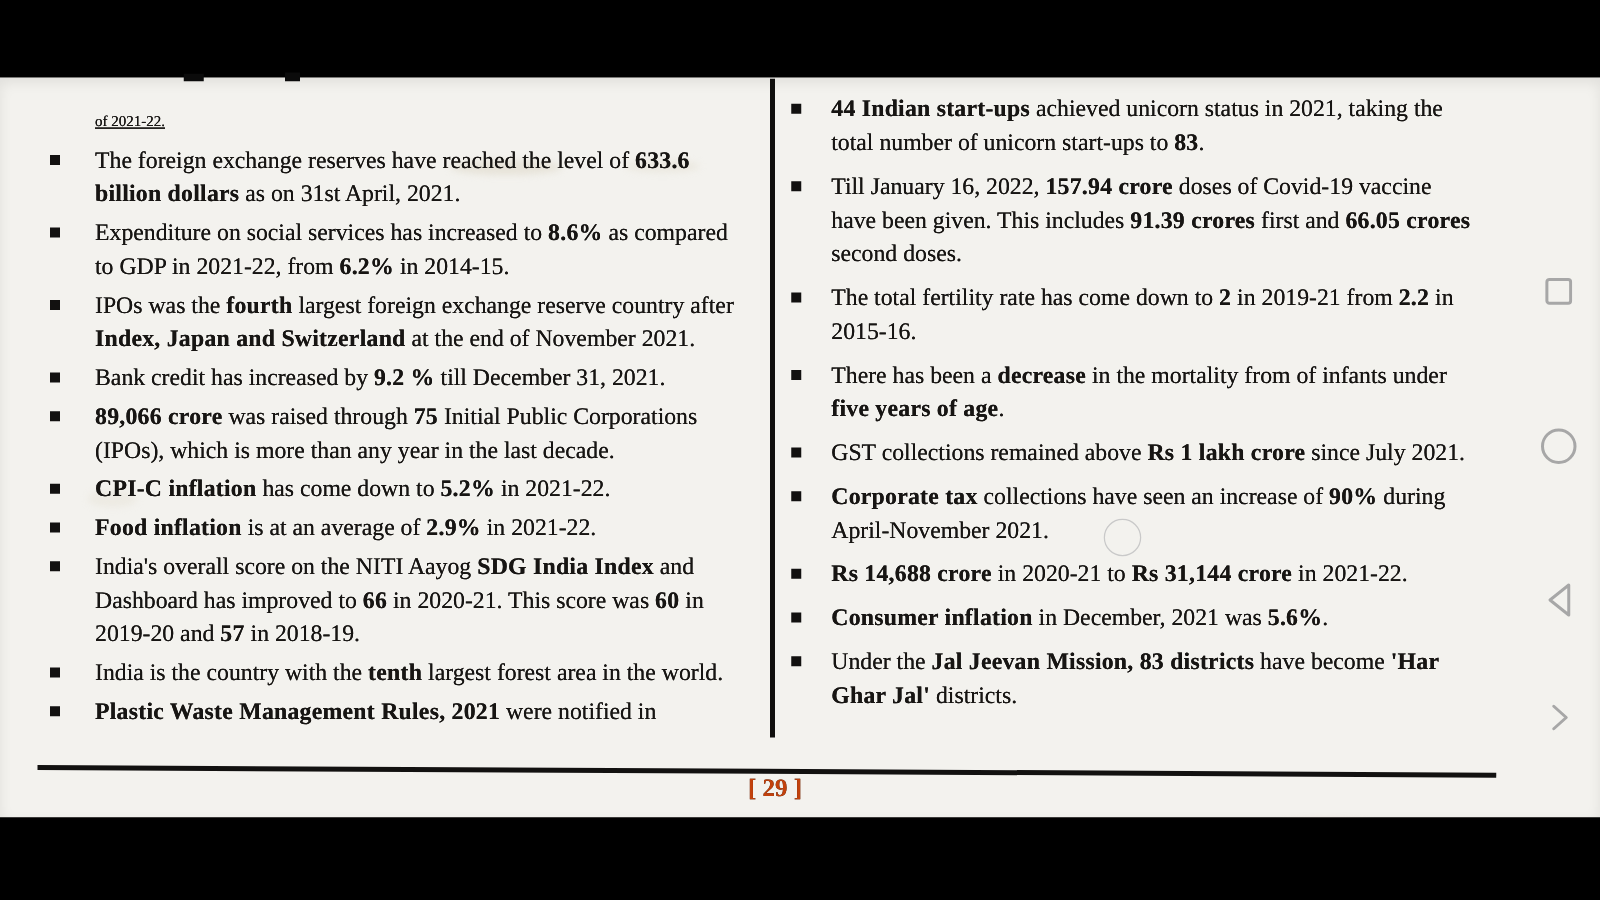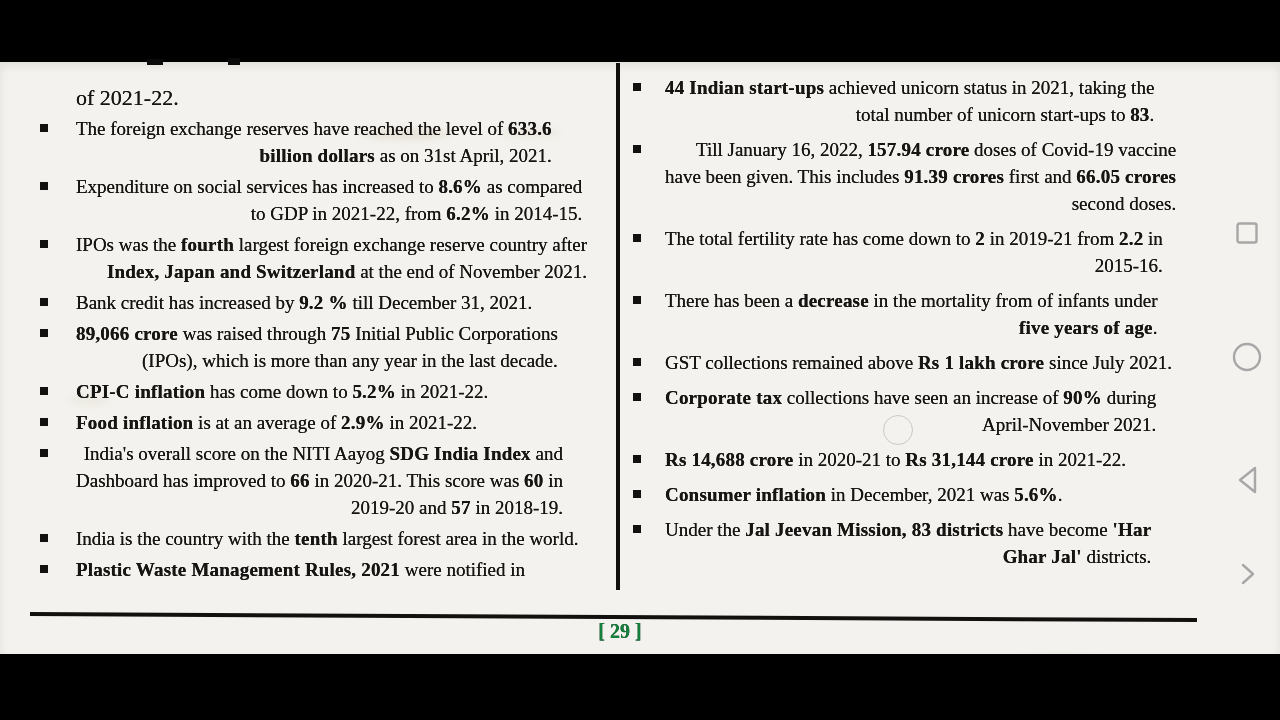--- a/index.html
+++ b/index.html
@@ -13,46 +13,46 @@
   .bar.top{top:0;height:62px;}
   .bar.bottom{top:654px;height:66px;}
   .paper{
     position:absolute;left:0;top:62px;width:1280px;height:592px;
     background:#f3f2ee;
     box-shadow:inset 0 4px 10px rgba(0,0,0,0.08);
   }
   
   .doc-text{color:#171513;text-shadow:0 0 0.5px #171513;}
   .cont-line{
-    margin:0 0 4px 36px;font-size:22px;line-height:27px;white-space:pre-wrap;
+    margin:0 0 4px 36px;font-size:12px;line-height:27px;white-space:pre-wrap;text-decoration:underline;
   }
   .col{position:absolute;}
   .col-left{left:40px;top:84px;width:575px;}
   .col-right{left:633px;top:74px;width:600px;}
   .item{display:flex;align-items:flex-start;margin-bottom:4px;}
   .col-right .item{margin-bottom:8px;}
   .bullet{
     flex:0 0 8px;width:8px;height:8px;background:#121110;margin-top:9px;
   }
   .col-left .itext{margin-left:28px;}
   .col-right .itext{margin-left:24px;}
   .itext{
-    font-size:19px;line-height:27px;white-space:pre-wrap;display:block;text-align:right;
+    font-size:19px;line-height:27px;white-space:pre-wrap;display:block;
   }
   .itext b{font-weight:bold;letter-spacing:0.2px;}
   .divider-v{
     position:absolute;left:616px;top:63px;width:4px;height:527px;background:#100f0e;
   }
   .rule-h{
     position:absolute;left:30px;top:612px;width:1167px;height:4px;background:#121110;
     transform:rotate(0.3deg);transform-origin:left center;
   }
   .page-num{
     position:absolute;left:555px;top:620px;width:130px;text-align:center;
-    font-size:20px;font-weight:bold;color:#15803d;text-shadow:0 0 0.5px #171513;
+    font-size:20px;font-weight:bold;color:#c2410c;text-shadow:0 0 0.5px #171513;
   }
   
   .navicon{position:absolute;}
   .navicon svg{display:block;}
   
   .touch-ring{
     position:absolute;left:883px;top:415px;width:28px;height:28px;
     border:1.5px solid #c9c9c9;border-radius:50%;
   }
   .smudge{position:absolute;border-radius:50%;filter:blur(3px);}

